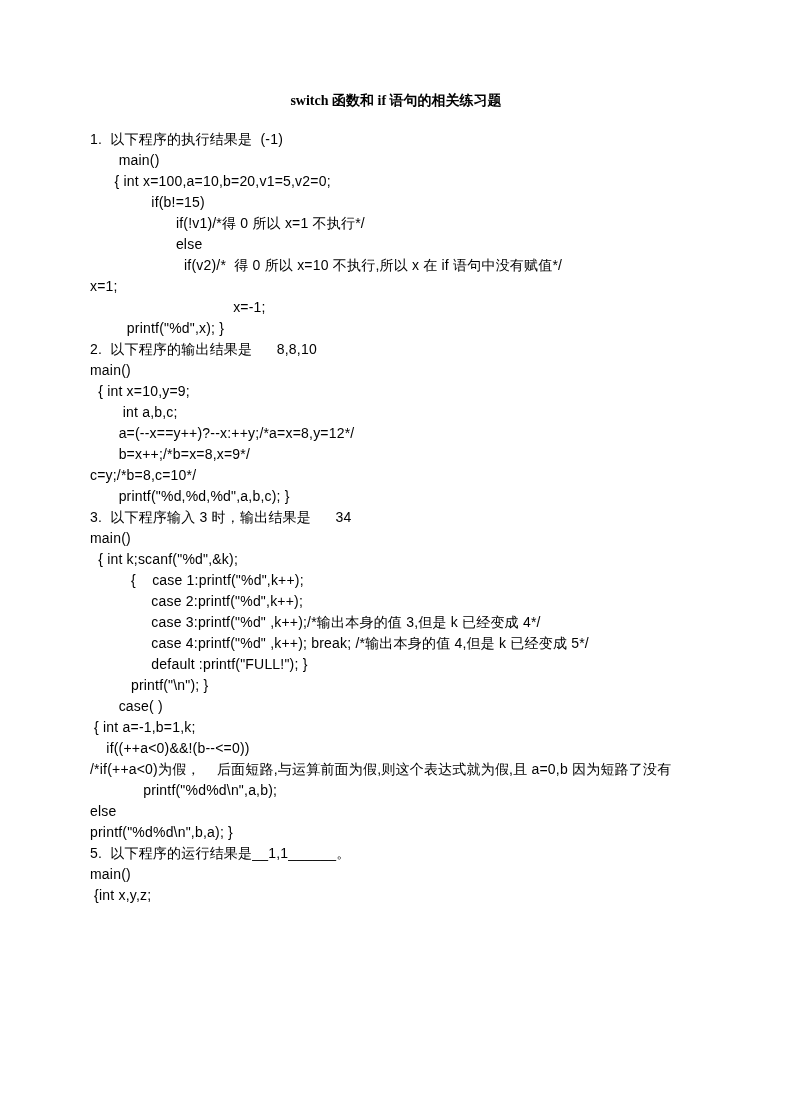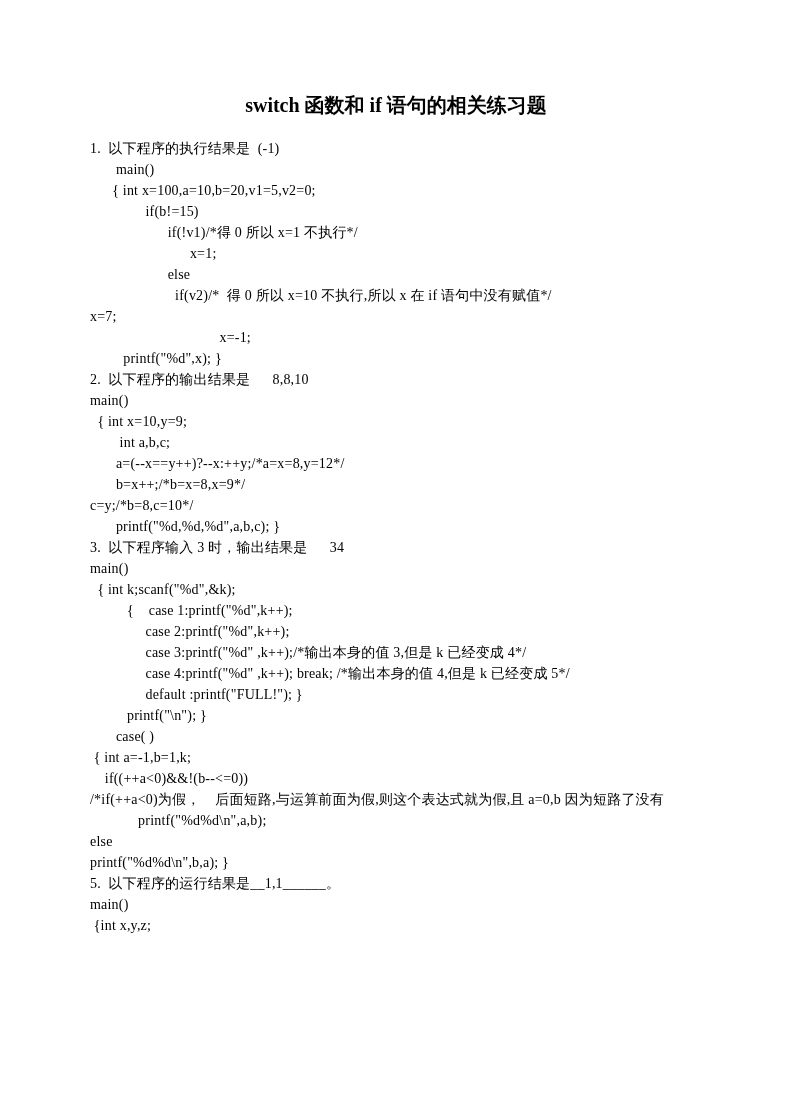--- a/index.html
+++ b/index.html
@@ -8,45 +8,44 @@
       height: 1120px;
       background: #fff;
       font-family: "SimSun", "宋体", serif;
       font-size: 14px;
       color: #000;
       padding: 90px 90px 60px 90px;
       line-height: 1.5;
     }
     .title {
       font-weight: bold;
-      font-size: 20px;
+      font-size: 14px;
       text-align: center;
       margin-bottom: 18px;
       font-family: "SimSun", "宋体", serif;
     }
     .line {
       white-space: pre;
-      font-family: Liberation Serif, serif;
+      font-family: Liberation Sans, sans-serif;
       letter-spacing: 0.2px;
     }
   </style>
 </head>
 <body>
 
 <div class="title">switch 函数和 if 语句的相关练习题</div>
 <div id="content">
     <div class="line">1.  以下程序的执行结果是  (-1)</div>
     <div class="line">       main()</div>
     <div class="line">      { int x=100,a=10,b=20,v1=5,v2=0;</div>
     <div class="line">               if(b!=15)</div>
     <div class="line">                     if(!v1)/*得 0 所以 x=1 不执行*/</div>
-    <div class="line">                           x=1;</div>
     <div class="line">                     else</div>
     <div class="line">                       if(v2)/*  得 0 所以 x=10 不执行,所以 x 在 if 语句中没有赋值*/</div>
-    <div class="line">x=7;</div>
+    <div class="line">x=1;</div>
     <div class="line">                                   x=-1;</div>
     <div class="line">         printf("%d",x); }</div>
     <div class="line">2.  以下程序的输出结果是      8,8,10</div>
     <div class="line">main()</div>
     <div class="line">  { int x=10,y=9;</div>
     <div class="line">        int a,b,c;</div>
     <div class="line">       a=(--x==y++)?--x:++y;/*a=x=8,y=12*/</div>
     <div class="line">       b=x++;/*b=x=8,x=9*/</div>
     <div class="line">c=y;/*b=8,c=10*/</div>
     <div class="line">       printf("%d,%d,%d",a,b,c); }</div>

